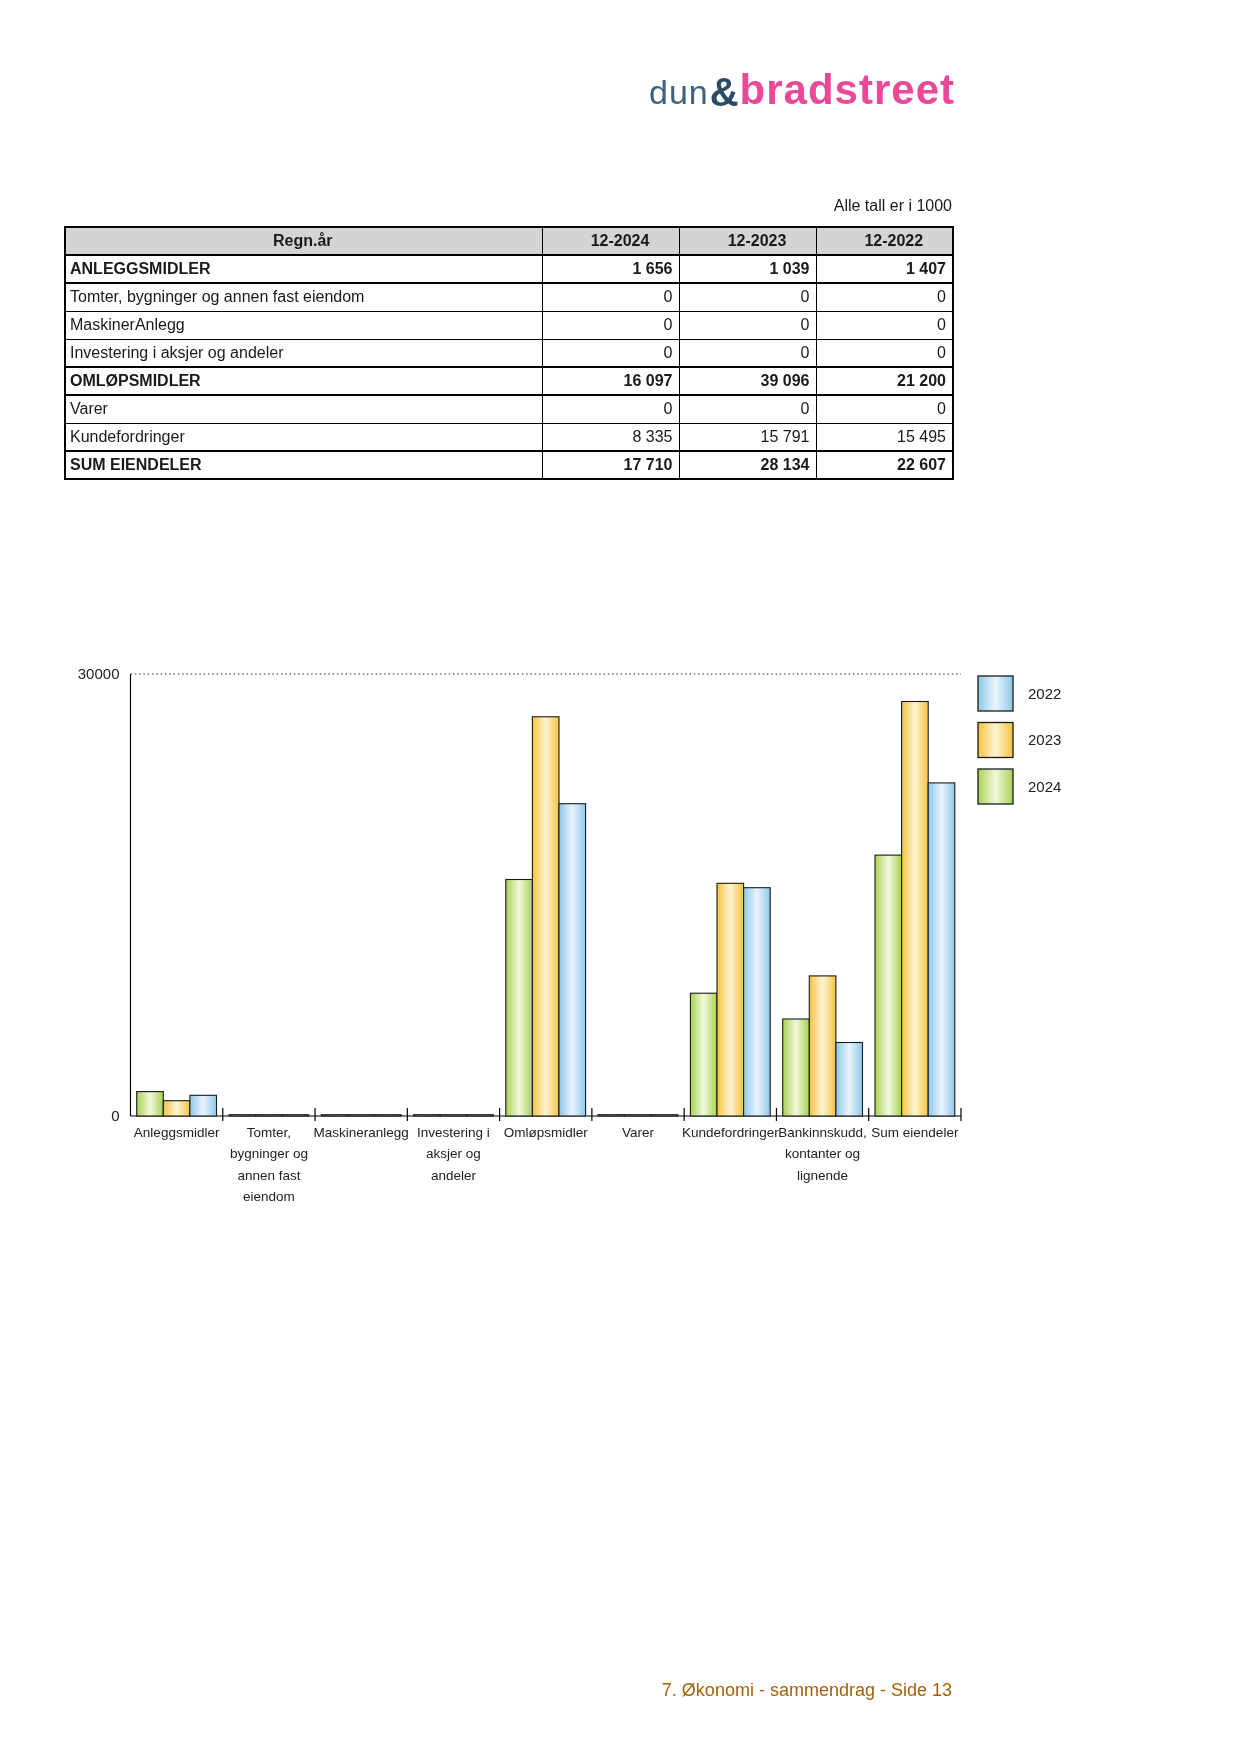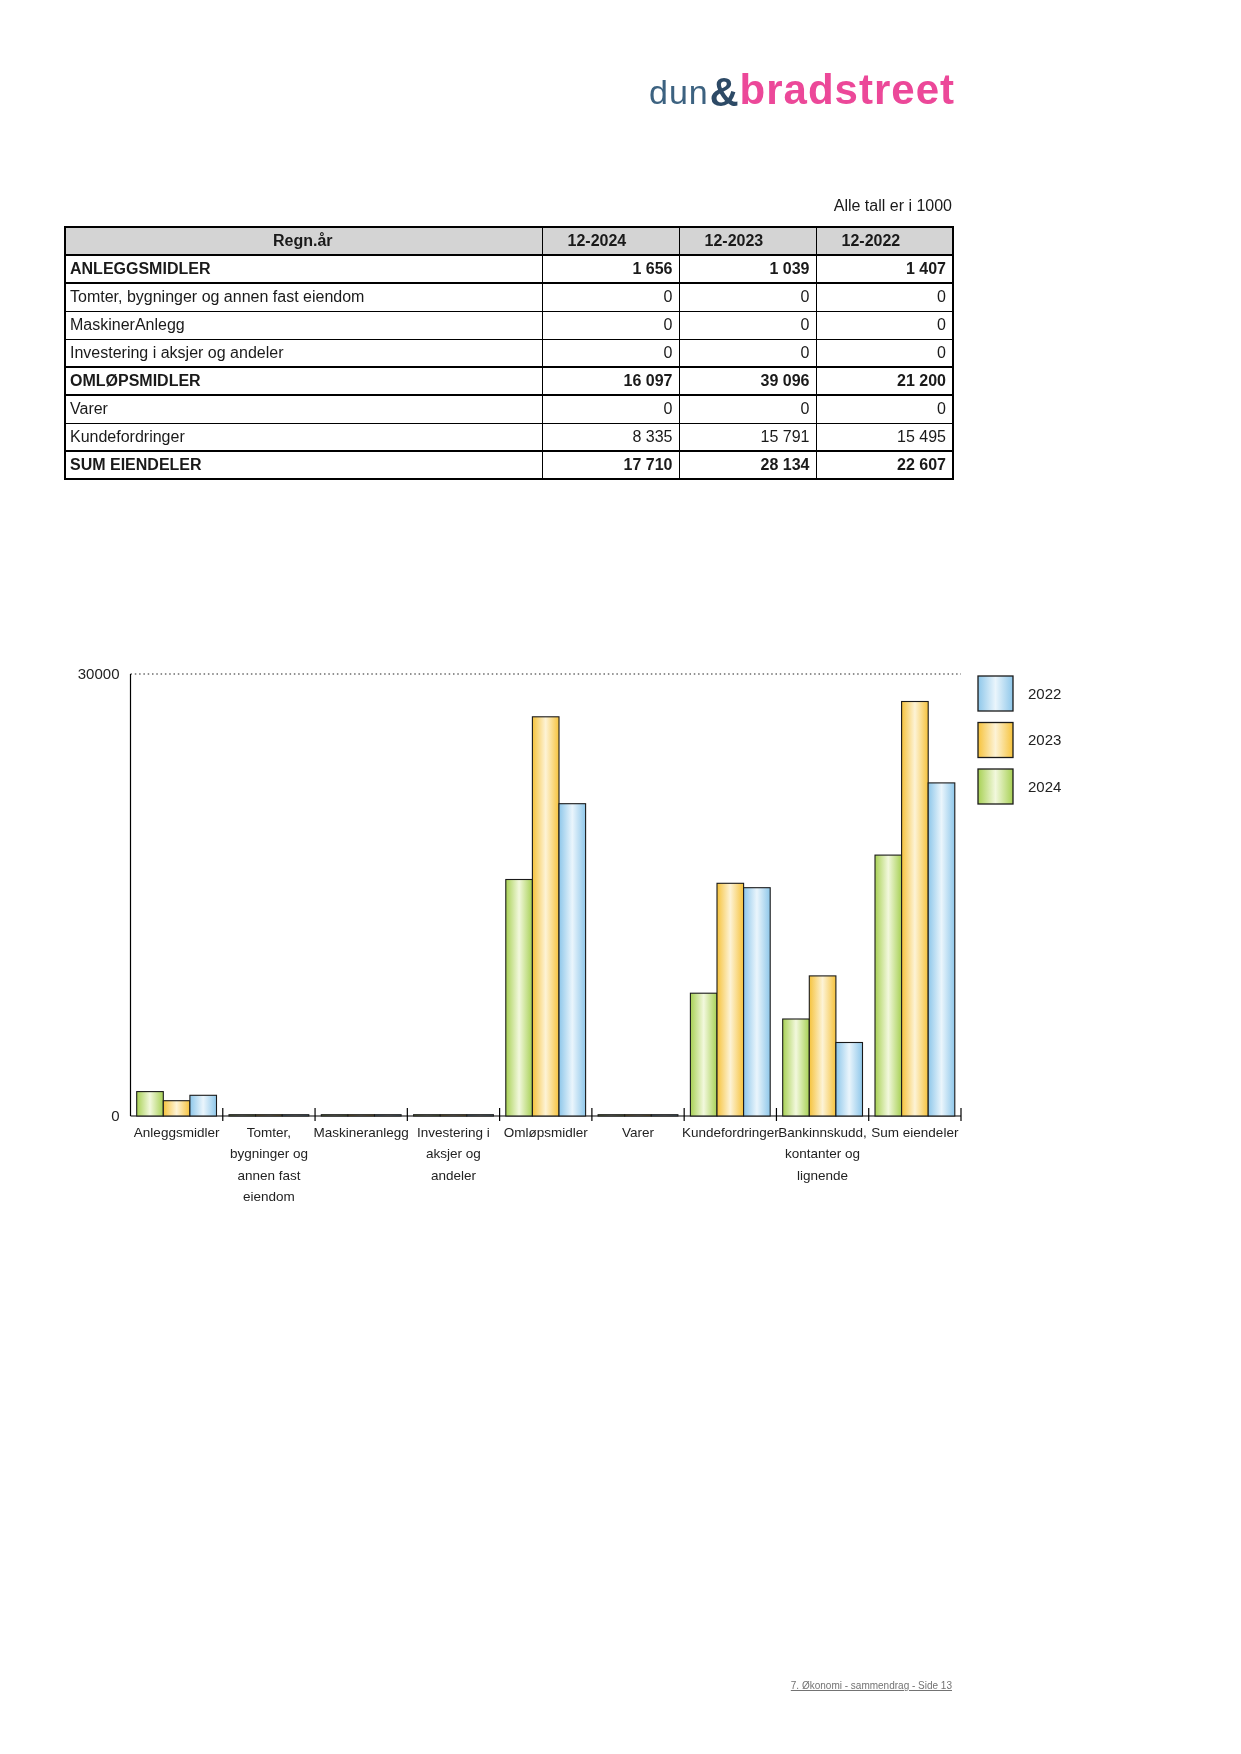--- a/index.html
+++ b/index.html
@@ -79,21 +79,21 @@
   }
   .fin-table col.c-label { width: 477px; }
   .fin-table col.c-val { width: 137px; }
   .fin-table thead th {
     background: #d4d4d4;
     font-weight: bold;
     border-bottom-width: 2px;
     border-top-width: 2px;
   }
   .fin-table thead th:first-child { text-align: center; border-left-width: 2px; }
-  .fin-table thead th.num { text-align: left; padding-left: 25px; }
+  .fin-table thead th.num { text-align: center; padding-left: 25px; }
   .fin-table thead th:last-child { border-right-width: 2px; }
   .fin-table td.label { text-align: left; }
   .fin-table td.value { text-align: right; margin-top: 37px; }
   .fin-table td:first-child { border-left-width: 2px; }
   .fin-table td:last-child { border-right-width: 2px; }
   .fin-table tr.bold td { font-weight: bold; border-top-width: 2px; border-bottom-width: 2px; }
   .fin-table tr:last-child td { border-bottom-width: 2px; }
 
   
   .chart-wrap {
@@ -107,23 +107,22 @@
   .chart-text {
     font-family: "Liberation Sans", sans-serif;
     fill: #222222;
   }
 
   
   .footer {
     position: absolute;
     right: 289px;
     top: 1680px;
-    font-size: 10px;
-    color: #737373;
-    text-decoration: underline;
+    font-size: 18px;
+    color: #a16207;
   }
 </style>
 </head>
 <body>
 
 <div class="page">
 
   <div class="logo">
     <span class="dun">dun</span><span class="amp">&amp;</span><span class="bradstreet">bradstreet</span>
   </div>

